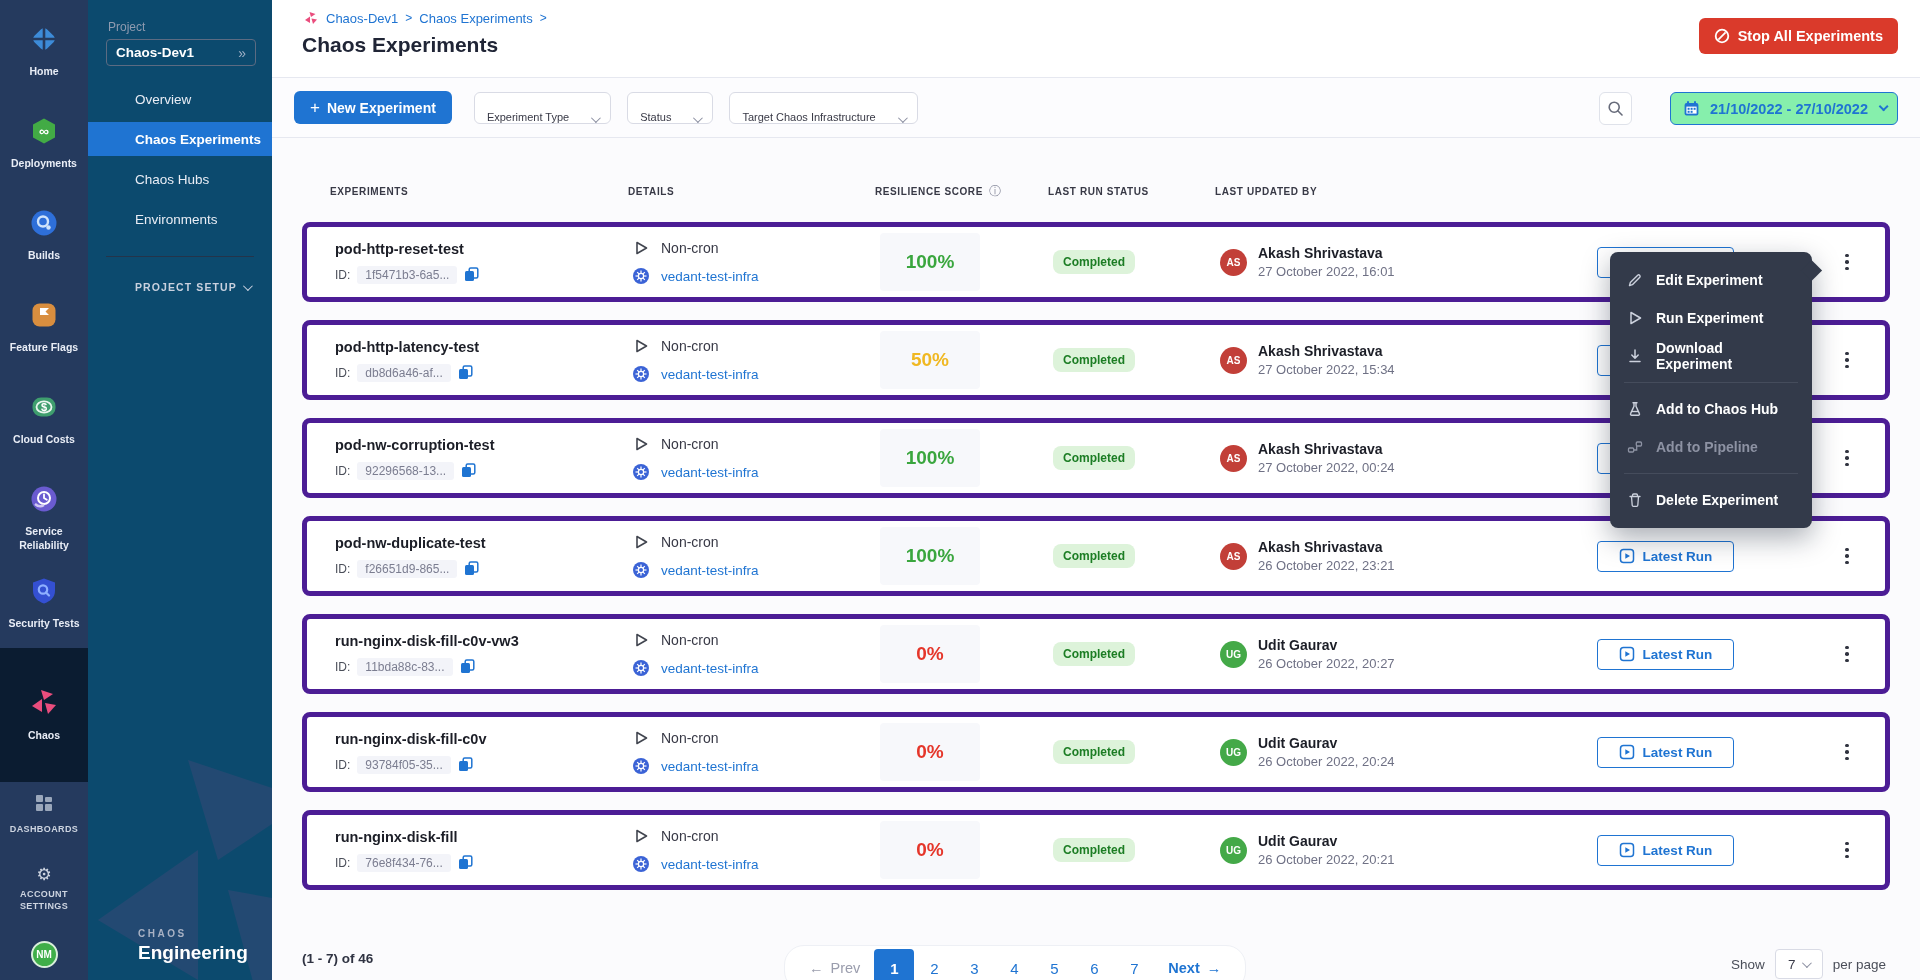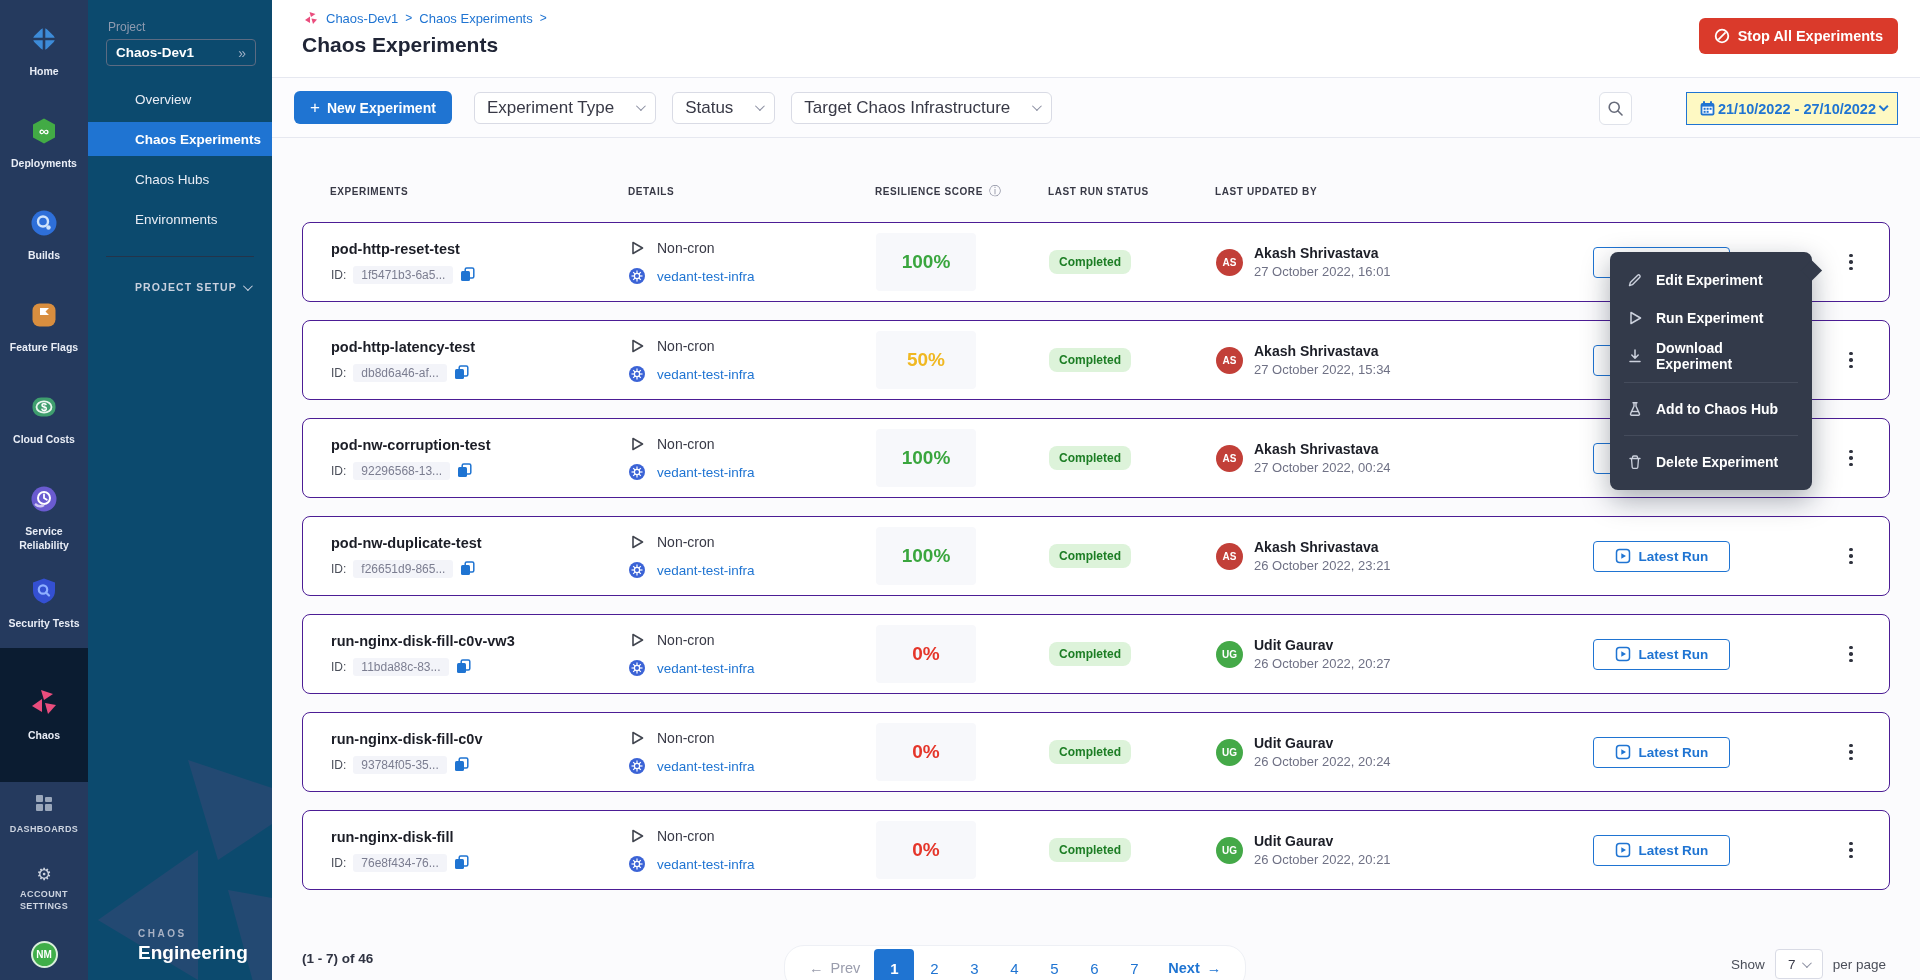--- a/index.html
+++ b/index.html
@@ -65,43 +65,43 @@
     display:flex; align-items:center; gap:8px; padding:0 15px; cursor:pointer;
     font-family:inherit; }
 
   .toolbar { height:60px; background:#fcfcfe; border-bottom:1px solid #e6e8f0;
     position:relative; display:flex; align-items:center; padding-left:22px; }
   .new-btn { height:33px; background:#1f74d2; border:none; border-radius:6px; color:#fff;
     font-weight:700; font-size:14px; display:flex; align-items:center; gap:7px;
     padding:0 16px; margin-right:22px; cursor:pointer; font-family:inherit; }
   .new-btn .plus { font-size:17px; font-weight:400; line-height:1; }
   .filter-dd { height:32px; background:#fff; border:1px solid #d9dbe5; border-radius:6px;
-    display:flex; align-items:center; gap:22px; padding:0 12px; font-size:17px;
+    display:flex; align-items:flex-end; gap:22px; padding:0 12px; font-size:11px;
     color:#383946; margin-right:16px; cursor:pointer; }
   .filter-dd .chev-css { color:#8a8ea0; }
   .search-btn { position:absolute; right:288px; top:14px; width:33px; height:33px;
     border:1px solid #dfe2ea; border-radius:6px; background:#fff; display:flex;
     align-items:center; justify-content:center; cursor:pointer; }
   .date-btn { position:absolute; right:22px; top:14px; height:33px; border:1.5px solid #1f74d2;
-    border-radius:0; background:#fef9c3; color:#1f74d2; font-weight:700; font-size:14.5px;
-    display:flex; align-items:center; gap:2px; padding:0 12px; cursor:pointer;
+    border-radius:6px; background:#86efac; color:#1f74d2; font-weight:700; font-size:14.5px;
+    display:flex; align-items:center; gap:10px; padding:0 12px; cursor:pointer;
     font-family:inherit; }
   .date-btn .chev-css { border-width:2px; transform:rotate(45deg) translateY(-3px); }
 
   .content { position:absolute; top:139px; left:0; right:0; bottom:0; background:#fbfbfd;
     overflow:hidden; }
   .tgrid { display:grid; grid-template-columns:298px 247px 173px 167px 377px 1fr;
     padding:0 28px; margin:0 30px; }
   .thead { margin-top:44px; margin-bottom:22px; }
   .th { font-size:10px; font-weight:700; letter-spacing:.6px; color:#383946;
     display:flex; align-items:center; gap:6px; }
   .info-glyph { font-size:12px; color:#8c8fa0; font-weight:400; }
 
   .row-card { align-items:center; margin-bottom:18px; height:80px; background:#fff;
-    border:1px solid #4c1d95; border-radius:8px; position:relative; }
+    border:5px solid #4c1d95; border-radius:8px; position:relative; }
   .cell-name { display:flex; flex-direction:column; gap:9px; }
   .exp-name { font-size:14.5px; font-weight:700; color:#1c1e27; cursor:pointer; }
   .id-line { display:flex; align-items:center; gap:7px; }
   .id-label { font-size:12px; color:#4a4e59; }
   .id-pill { font-size:12px; color:#7b7d90; background:#f3f4f9; border-radius:3px;
     padding:2px 8px; }
   .copy { cursor:pointer; display:flex; }
   .cell-details { display:flex; flex-direction:column; gap:12px; }
   .det-line { display:flex; align-items:center; gap:12px; }
   .det-text { font-size:14px; color:#383946; }
@@ -838,20 +838,28 @@
       <span>Download Experiment</span>
     </div>
     <div class="ctx-div"></div>
     <div class="ctx-item">
       <svg width="16" height="16" viewBox="0 0 16 16">
           <path d="M6 1.8 h4 M7 1.8 v3.4 L3.6 12.6 a1.1 1.1 0 0 0 1 1.6 h6.8 a1.1 1.1 0 0 0 1-1.6 L9 5.2 V1.8" fill="none" stroke="#ccd1dd" stroke-width="1.4" stroke-linecap="round" stroke-linejoin="round"></path>
           <path d="M5 10.5 h6" stroke="#ccd1dd" stroke-width="1.4"></path>
         </svg>
       <span>Add to Chaos Hub</span>
     </div>
+    <div class="ctx-item disabled">
+      <svg width="16" height="16" viewBox="0 0 16 16">
+          <rect x="1.5" y="9" width="5.2" height="4" rx="1" fill="none" stroke="#8d92a3" stroke-width="1.3"></rect>
+          <rect x="9.3" y="3" width="5.2" height="4" rx="1" fill="none" stroke="#8d92a3" stroke-width="1.3"></rect>
+          <path d="M6.7 11 h3 V7" fill="none" stroke="#8d92a3" stroke-width="1.3"></path>
+        </svg>
+      <span>Add to Pipeline</span>
+    </div>
     <div class="ctx-div"></div>
     <div class="ctx-item">
       <svg width="16" height="16" viewBox="0 0 16 16">
           <path d="M3 4.5 H13 M5.5 4.5 V3.2 a1.2 1.2 0 0 1 1.2-1.2 h2.6 a1.2 1.2 0 0 1 1.2 1.2 V4.5 M4.5 4.5 l0.7 8.8 a1.1 1.1 0 0 0 1.1 1 h3.4 a1.1 1.1 0 0 0 1.1-1 l0.7-8.8" fill="none" stroke="#ccd1dd" stroke-width="1.3" stroke-linecap="round" stroke-linejoin="round"></path>
         </svg>
       <span>Delete Experiment</span>
     </div>
   </div>
 
 </div>

